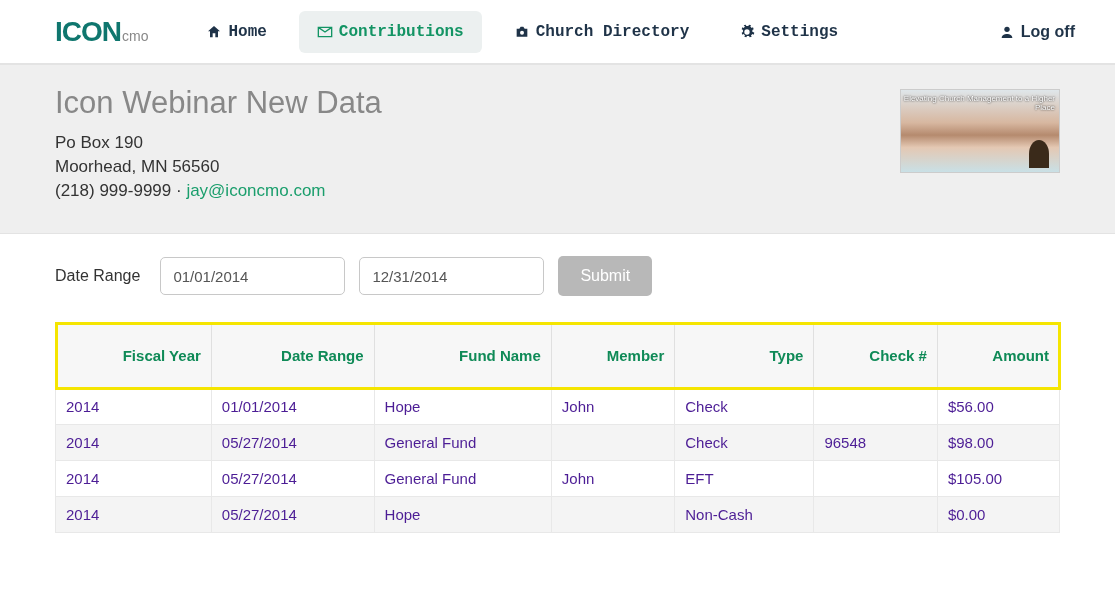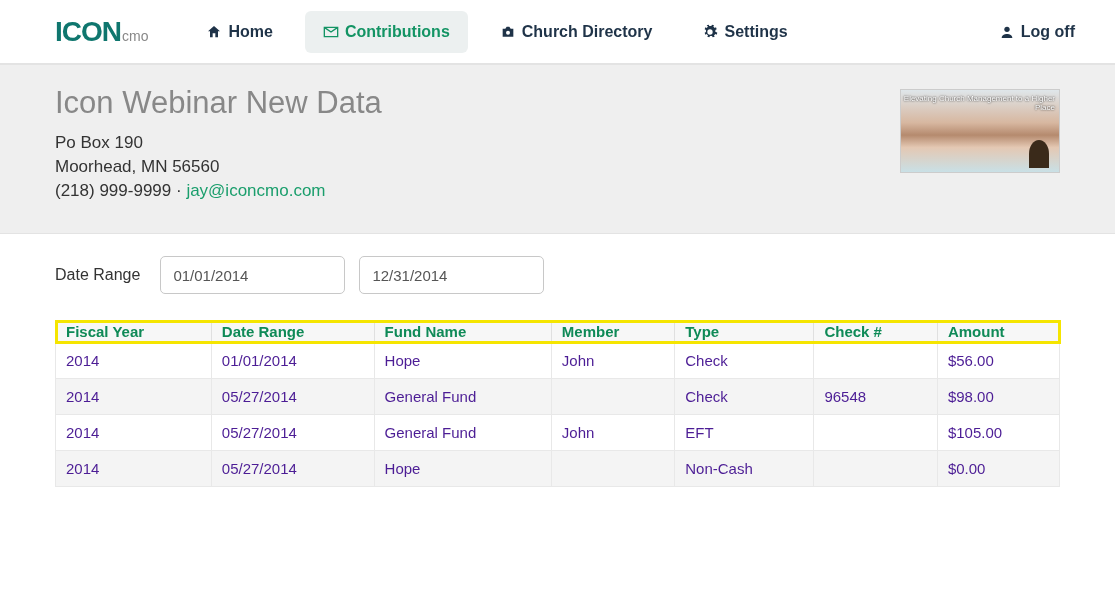--- a/index.html
+++ b/index.html
@@ -1,21 +1,21 @@
 <!DOCTYPE html>
 <html><head>
 <meta charset="utf-8">
 <style>
   * { box-sizing: border-box; }
   body { margin:0; font-family: -apple-system, "Helvetica Neue", Arial, sans-serif; font-size:15px; color:#333; background:#fff; }
   .topbar { display:flex; align-items:center; padding:8px 40px 8px 55px; border-bottom:1px solid #e3e3e3; height:64px; }
   .logo { display:flex; align-items:baseline; margin-right:40px; }
   .logo-icon { color:#0f766e; font-weight:800; font-size:28px; letter-spacing:-1px;}
   .logo-cmo { color:#888; font-size:14px; font-weight:400; margin-left:1px;}
-  .nav { display:flex; align-items:center; gap:14px; }
+  .nav { display:flex; align-items:center; gap:14px;font-family:Liberation Mono, monospace; }
   .nav-item { display:flex; align-items:center; gap:6px; padding:12px 18px; font-weight:700; color:#1f3348; border-radius:6px; cursor:pointer; font-size:16px;}
   .nav-item.active { background:#ecf0f0; color:#139464; }
   .nav-item.active .icon { color:#139464; }
   .spacer { flex:1; }
   .logoff { display:flex; align-items:center; gap:6px; font-weight:700; color:#1f3348; cursor:pointer; font-size:16px;}
   .icon { display:inline-block; }
 
   .header-band { background:#efefef; border-top:1px solid #e3e3e3; border-bottom:1px solid #e3e3e3; padding:20px 55px 28px; display:flex; justify-content:space-between; align-items:flex-start;}
   .org-title { font-size:31px; color:#888; font-weight:400; margin:0 0 12px 0;text-align:right;}
   .org-line { color:#333; font-size:17px; margin:4px 0;}
@@ -25,21 +25,21 @@
   .banner-person { position:absolute; bottom:4px; right:10px; width:20px; height:28px; background:#3a2a1a; border-radius:50% 50% 0 0;}
 
   .content { padding:22px 55px 30px; }
   .filter-row { display:flex; align-items:center; gap:14px; margin-bottom:26px;}
   .filter-label { font-size:16px; color:#333; margin-right:6px;}
   .date-input { width:185px; height:38px; border:1px solid #c8c8c8; border-radius:5px; padding:6px 12px; font-size:15px; color:#555;}
   .submit-btn { height:40px; padding:0 22px; background:#b8b8b8; color:#fff; border:none; border-radius:5px; font-size:16px; cursor:pointer;}
 
   table { width:100%; border-collapse:collapse; }
   thead tr { background:#f7f7f7; }
-  th { text-align:left; padding:2px 10px; font-size:15px; font-weight:700; color:#0f8a57; border:1px solid #e0e0e0;}
+  th { text-align:right; padding:24px 10px; font-size:15px; font-weight:700; color:#0f8a57; border:1px solid #e0e0e0;}
   .thead-wrap { outline:3px solid #f5e500; outline-offset:-2px;}
   td { padding:9px 10px; font-size:15px; border:1px solid #e8e8e8; color:#4c1d95;}
   tbody tr:nth-child(even) { background:#f4f4f4; }
   tbody tr:nth-child(odd) { background:#fff; }
 
   .icon svg { width:16px; height:16px; display:block; }
 </style>
 </head>
 <body>
 
@@ -108,20 +108,21 @@
     <div class="banner-text">Elevating Church Management to a Higher Place</div>
     <div class="banner-person"></div>
   </div>
 </div>
 
 <div class="content">
   <div class="filter-row">
     <span class="filter-label">Date Range</span>
     <input class="date-input" type="text" value="01/01/2014" style="">
     <input class="date-input" type="text" value="12/31/2014" style="">
+    <button class="submit-btn">Submit</button>
   </div>
 
   <table>
     <thead class="thead-wrap">
       <tr>
         <th>Fiscal Year</th>
         <th>Date Range</th>
         <th>Fund Name</th>
         <th>Member</th>
         <th>Type</th>

